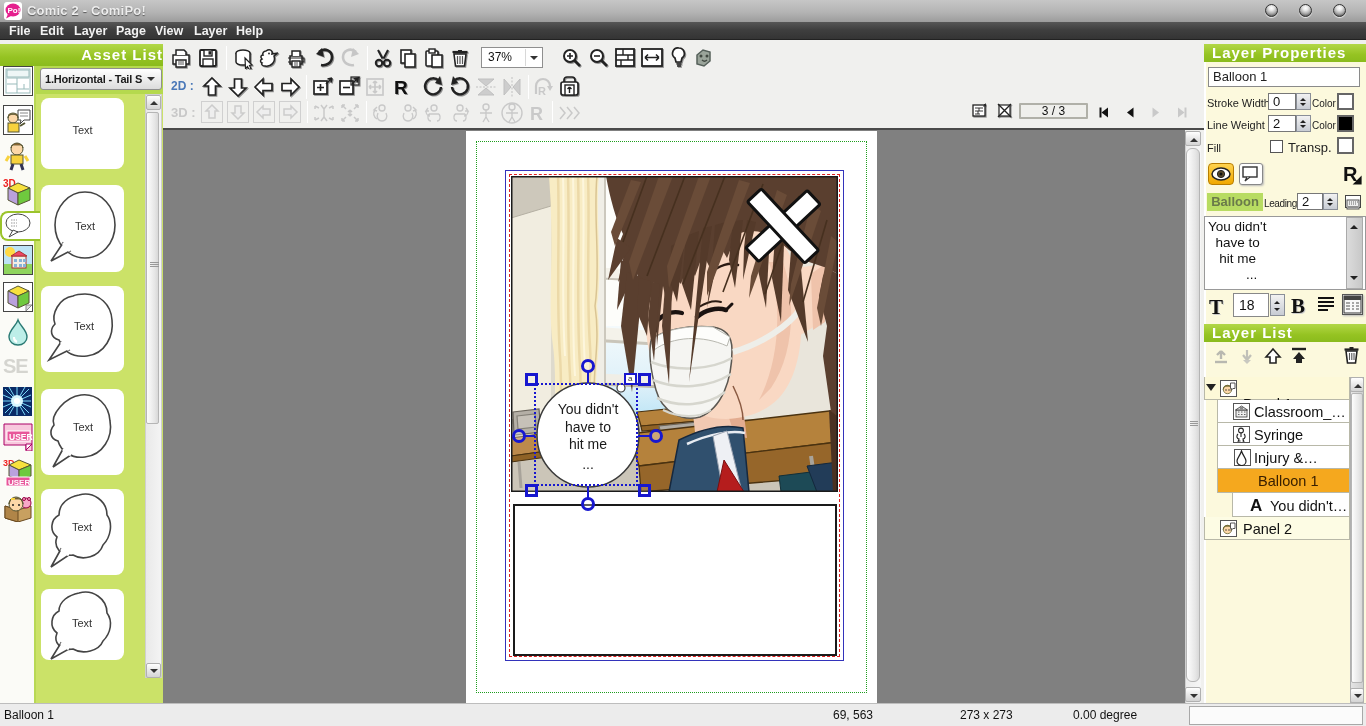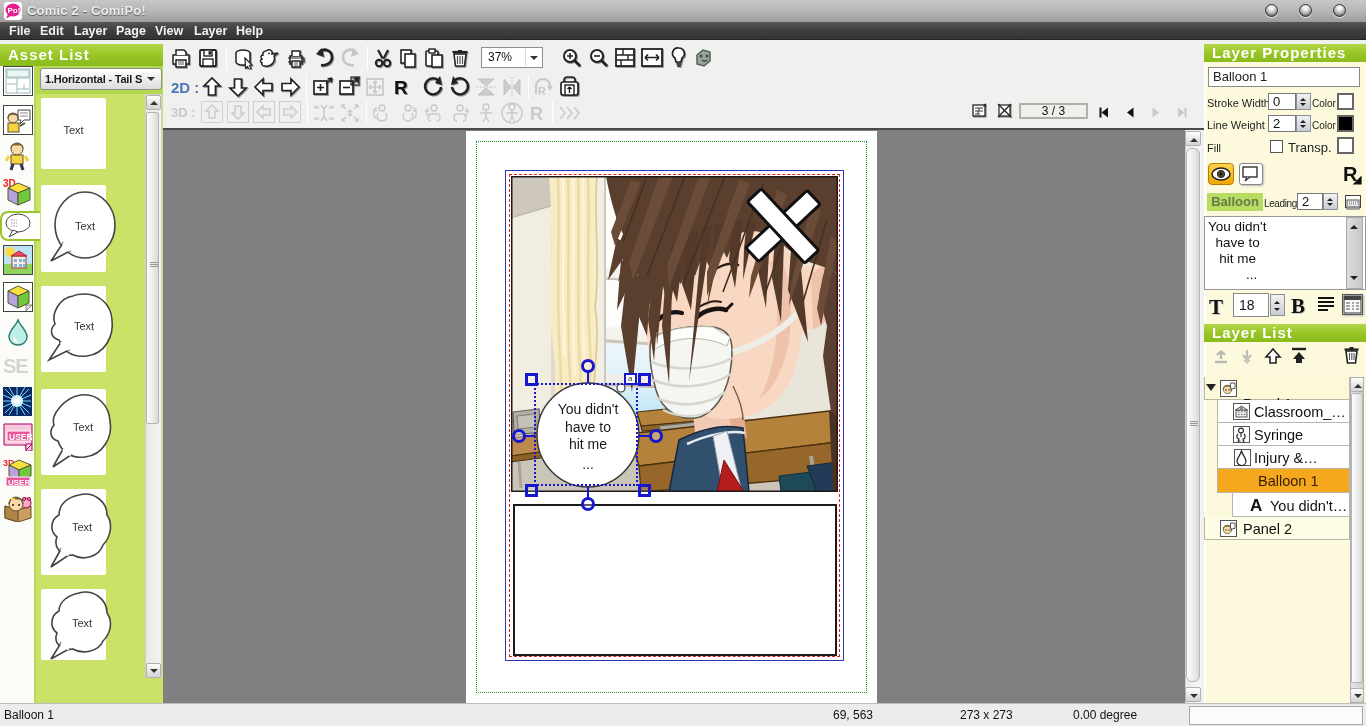--- a/index.html
+++ b/index.html
@@ -22,21 +22,21 @@
   background:linear-gradient(#565656,#3f3f3f 45%,#343434); border-bottom:1px solid #222; }
 .menuitem { top:24px; font-size:12.5px; color:#f2f2f2; font-weight:bold; }
 
 
 #toolbar { left:0; top:40px; width:1366px; height:90px; background:#f0f0ee; border-bottom:2px solid #4a4a4a; }
 
 
 .ic { position:absolute; filter:drop-shadow(1.5px 1.5px 0.5px rgba(120,120,120,0.8)); }
 .icg { position:absolute; }
 .vsep { position:absolute; width:1px; background:#c2c2c2; border-right:1px solid #fff; }
-.lbl2d { position:absolute; font-size:15px; font-weight:bold; color:#4a78b8; }
+.lbl2d { position:absolute; font-size:12px; font-weight:bold; color:#4a78b8; }
 .lbl3d { position:absolute; font-size:13px; font-weight:bold; color:#c8c8c8; }
 .combo { position:absolute; background:#ffffff; border:1px solid #8f8f8f; font-size:12px; color:#111; }
 .gbox { position:absolute; width:22px; height:22px; border:1px solid #d0d0d0; }
 
 
 #canvas { left:163px; top:130px; width:1022px; height:573px; background:#808080; }
 #page { left:466px; top:131px; width:411px; height:572px; background:#ffffff; }
 #pageguide { left:476px; top:141px; width:391px; height:552px; border:1px dotted #1e9e1e; }
 
 
@@ -65,21 +65,21 @@
 .selsq { width:13px; height:13px; border:3px solid #1717cf; background:rgba(255,255,255,0.15); }
 .selcirc { width:14px; height:14px; border:3px solid #1717cf; border-radius:50%; background:rgba(255,255,255,0.3); }
 .selline { background:#1717cf; }
 
 
 #assetdrop { left:40px; top:68px; width:122px; height:22px; background:linear-gradient(#ffffff,#ececec 55%,#dcdcdc);
   border:1px solid #8f8f8f; border-radius:3px; font-size:11px; font-weight:bold; color:#1a1a1a;
   line-height:20px; padding-left:4px; letter-spacing:-0.2px; white-space:nowrap; overflow:hidden; }
 #assetdrop:after { content:""; position:absolute; right:6px; top:8px; width:0; height:0;
   border:4px solid transparent; border-top-color:#333; }
-.thumb { left:41px; width:65px; height:72px; background:#ffffff; border-radius:2px; }
+.thumb { left:41px; width:83px; height:72px; background:#ffffff; border-radius:8px; }
 .thumb .txt { position:absolute; left:0; width:100%; text-align:center; font-size:11px; color:#333; }
 .ascroll { left:145px; top:94px; width:17px; height:584px; background:linear-gradient(90deg,#e9e9e9,#f4f4f4); border:1px solid #cfcfcf; }
 .sbtn { position:absolute; left:0px; width:15px; height:15px; background:linear-gradient(#ffffff,#e8e8e8 50%,#d4d4d4);
   border:1px solid #b0b0b0; border-radius:2px; }
 .sarrow { position:absolute; width:0; height:0; border:4px solid transparent; }
 .sthumb { position:absolute; left:1px; width:13px; background:linear-gradient(90deg,#fdfdfd,#e6e6e6 70%,#d8d8d8); border:1px solid #b5b5b5; border-radius:2px; }
 .iconbox { position:absolute; left:3px; width:30px; height:30px; background:#ffffff; border:1px solid #444; }
 </style>
 </head>
 <body>
@@ -586,21 +586,21 @@
   <div class="abs sbtn" style="left:1185px;top:131px;width:16px;">
       <span class="sarrow" style="left:4px;top:2px;border-bottom-color:#333;"></span>
     </div>
   <div class="abs sthumb" style="left:1186px;top:148px;width:14px;height:534px;border-radius:6px;"></div>
   <div class="abs" style="left:1190px;top:421px;width:8px;height:1px;background:#999;box-shadow:0 2px 0 #999,0 4px 0 #999;"></div>
   <div class="abs sbtn" style="left:1185px;top:687px;width:16px;">
       <span class="sarrow" style="left:4px;top:6px;border-top-color:#333;"></span>
     </div>
   <div class="abs" id="assetpanel"></div>
   <div class="abs" style="left:36px;top:66px;width:127px;height:28px;background:#b5d94e;"></div>
-  <div class="abs greenhdr" style="left:0;top:44px;width:163px;height:22px;line-height:22px;">Asset List</div>
+  <div class="abs greenhdr" style="left:0;top:44px;width:163px;height:22px;line-height:22px;text-align:right;">Asset List</div>
   <div class="abs" id="iconstrip"></div>
   <div class="abs" id="assetdrop">1.Horizontal - Tail S</div>
 
   <div class="abs thumb" style="top:98px;height:71px;">
       <span class="txt" style="top:26px;">Text</span>
     </div>
   <div class="abs thumb" style="top:185px;height:87px;">
     <svg width="83" height="87" viewBox="0 0 83 87">
         <ellipse cx="44" cy="40" rx="30" ry="33" fill="#fff" stroke="#444" stroke-width="1.6"></ellipse>
         <path d="M22 58 L10 76 L29 66 Z" fill="#fff" stroke="#444" stroke-width="1.6"></path>

